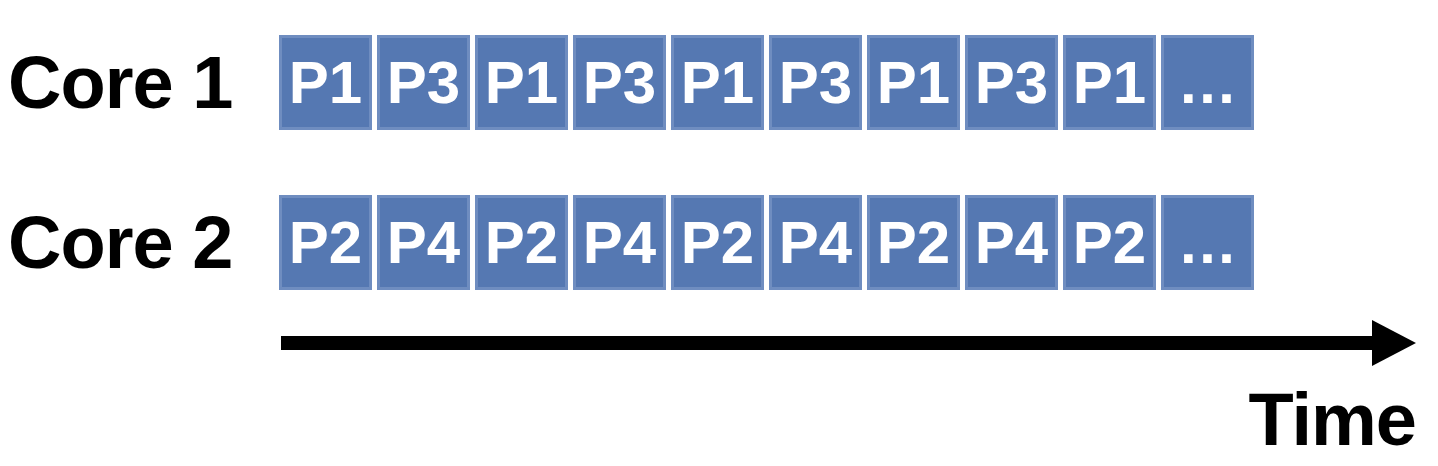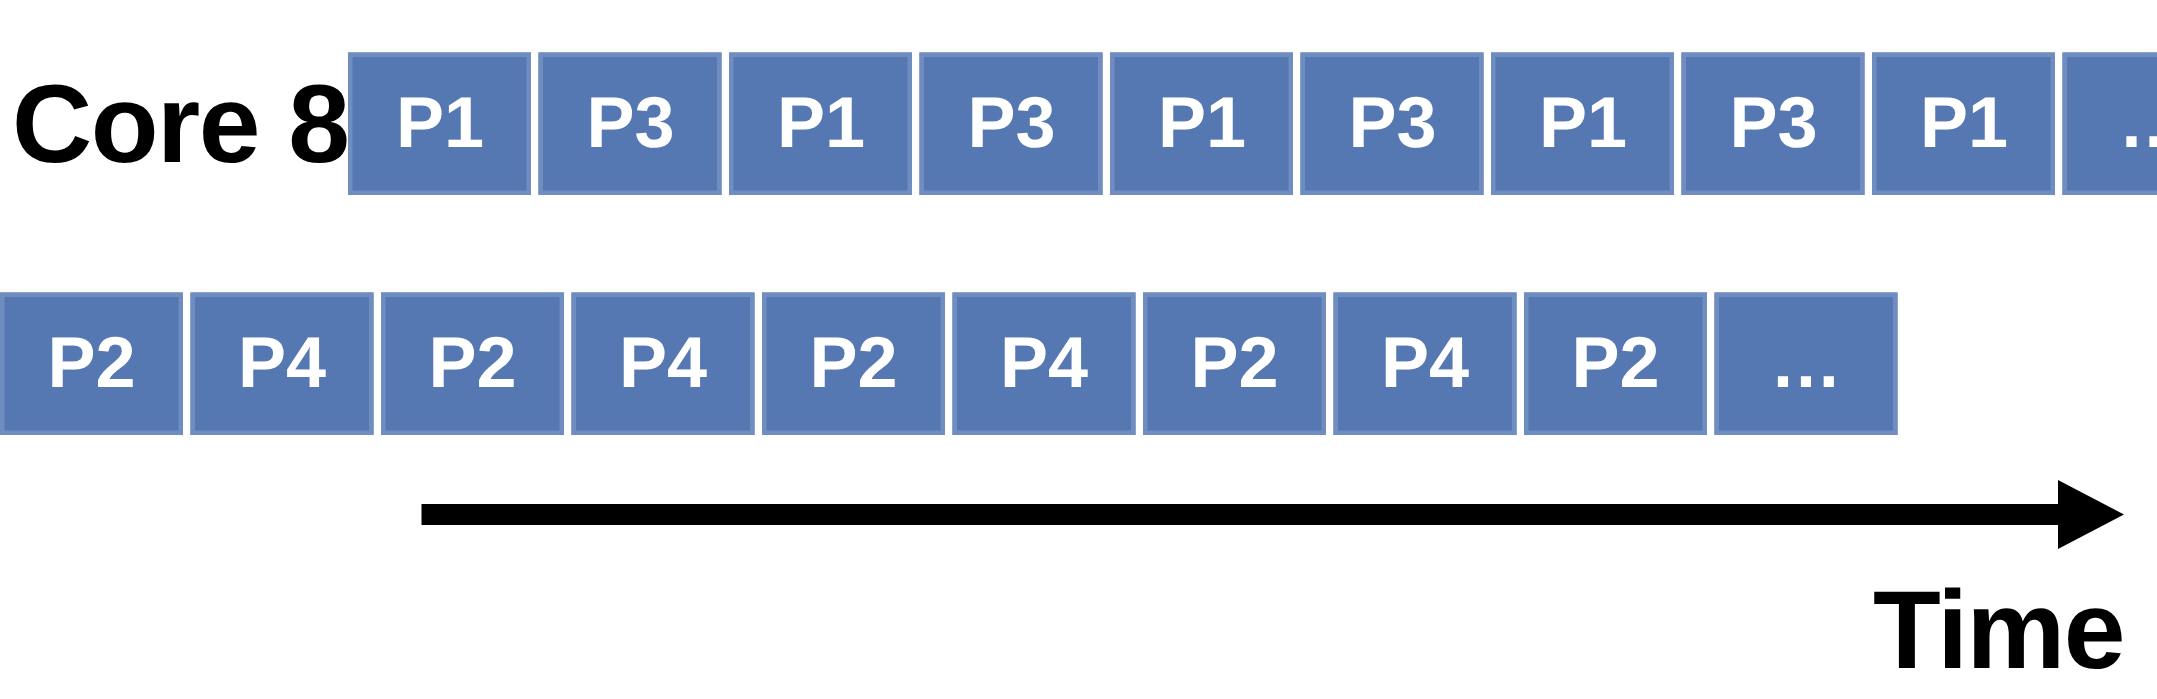--- a/index.html
+++ b/index.html
@@ -35,29 +35,29 @@
     font-weight: 700;
     letter-spacing: -1px;
     color: var(--label-text, #000000);
     white-space: nowrap;
   }
   .cells {
     display: flex;
     gap: 5px;
   }
   .cell {
-    width: 122px;
+    width: 93px;
     box-sizing: border-box;
     background: var(--cell-fill, #5578B2);
     border: 3px solid var(--cell-border, #6F8DC0);
     color: var(--cell-text, #ffffff);
     display: flex;
     align-items: center;
     justify-content: center;
-    font-size: 48px;
+    font-size: 60px;
     font-weight: 700;
   }
   .arrow-shaft {
     position: absolute;
     left: 281px;
     top: 336px;
     width: 1095px;
     height: 14px;
     background: var(--arrow, #000000);
   }
@@ -83,35 +83,36 @@
     line-height: 1.05;
     color: var(--label-text, #000000);
   }
 </style>
 </head>
 <body>
 
 <div class="diagram" style="--bg: #FFFFFF; --cell-fill: #5578B2; --cell-border: #6F8DC0; --cell-text: #FFFFFF; --label-text: #000000; --arrow: #000000;">
   <div>
       <div class="core-row">
-        <div class="core-label">Core 8</div>
+        <div class="core-label">Core 1</div>
         <div class="cells">
           <div class="cell">P1</div>
           <div class="cell">P3</div>
           <div class="cell">P1</div>
           <div class="cell">P3</div>
           <div class="cell">P1</div>
           <div class="cell">P3</div>
           <div class="cell">P1</div>
           <div class="cell">P3</div>
           <div class="cell">P1</div>
           <div class="cell">…</div>
         </div>
       </div>
       <div class="core-row">
+        <div class="core-label">Core 2</div>
         <div class="cells">
           <div class="cell">P2</div>
           <div class="cell">P4</div>
           <div class="cell">P2</div>
           <div class="cell">P4</div>
           <div class="cell">P2</div>
           <div class="cell">P4</div>
           <div class="cell">P2</div>
           <div class="cell">P4</div>
           <div class="cell">P2</div>

